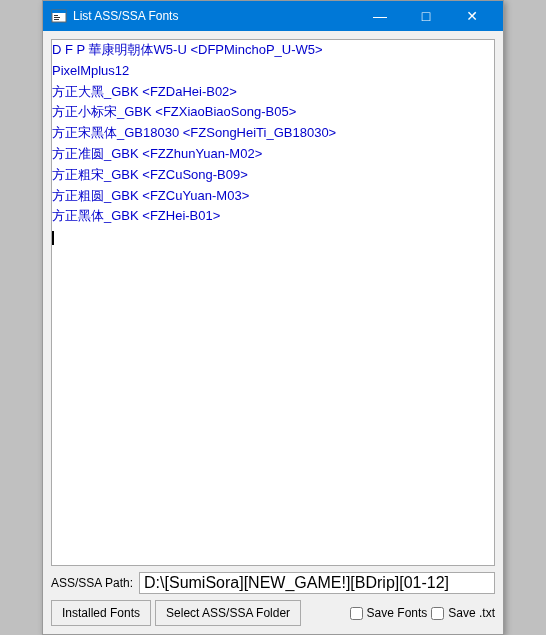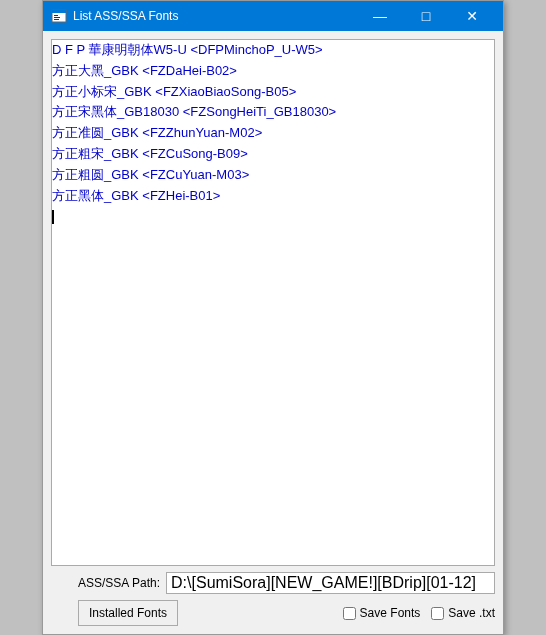--- a/index.html
+++ b/index.html
@@ -106,21 +106,20 @@
       animation: blink 1s step-end infinite;
     }
 
     @keyframes blink {
       50% { opacity: 0; }
     }
 
     .bottom-section {
       flex-shrink: 0;
       padding-top: 6px;
-      margin-left: 27px;
     }
 
     .path-row {
       display: flex;
       align-items: center;
       margin-bottom: 6px;
     }
 
     .path-label {
       font-size: 12px;
@@ -136,21 +135,21 @@
       background: white;
       font-size: 16px;
       padding: 0 4px;
       color: #000;
       outline: none;
     }
 
     .buttons-row {
       display: flex;
       align-items: center;
-      gap: 11px;
+      gap: 4px;
     }
 
     .action-btn {
       height: 26px;
       padding: 0 10px;
       background: #f0f0f0;
       border: 1px solid #aaa;
       font-size: 12px;
       cursor: pointer;
       color: #000;
@@ -193,37 +192,39 @@
       <button class="title-btn">—</button>
       <button class="title-btn">□</button>
       <button class="title-btn close">✕</button>
     </div>
   </div>
 
   <div class="content-area">
 
     <div class="font-list">
     <div class="font-item">D F P 華康明朝体W5-U &lt;DFPMinchoP_U-W5&gt;</div>
+        <div class="font-item">PixelMplus12</div>
         <div class="font-item">方正大黑_GBK &lt;FZDaHei-B02&gt;</div>
         <div class="font-item">方正小标宋_GBK &lt;FZXiaoBiaoSong-B05&gt;</div>
         <div class="font-item">方正宋黑体_GB18030 &lt;FZSongHeiTi_GB18030&gt;</div>
         <div class="font-item">方正准圆_GBK &lt;FZZhunYuan-M02&gt;</div>
         <div class="font-item">方正粗宋_GBK &lt;FZCuSong-B09&gt;</div>
         <div class="font-item">方正粗圆_GBK &lt;FZCuYuan-M03&gt;</div>
         <div class="font-item">方正黑体_GBK &lt;FZHei-B01&gt;</div>
         <div class="font-item"><span class="cursor-line"></span></div>
       </div>
 
     <div class="bottom-section">
       <div class="path-row">
         <span class="path-label">ASS/SSA Path:</span>
         <input class="path-input" type="text" value="D:\[SumiSora][NEW_GAME!][BDrip][01-12]" style="">
       </div>
       <div class="buttons-row">
         <button class="action-btn">Installed Fonts</button>
+        <button class="action-btn">Select ASS/SSA Folder</button>
         <div class="spacer"></div>
         <div class="checkbox-group">
           <input type="checkbox" style="">
           <label>Save Fonts</label>
         </div>
         <div class="checkbox-group">
           <input type="checkbox" style="">
           <label>Save .txt</label>
         </div>
       </div>

